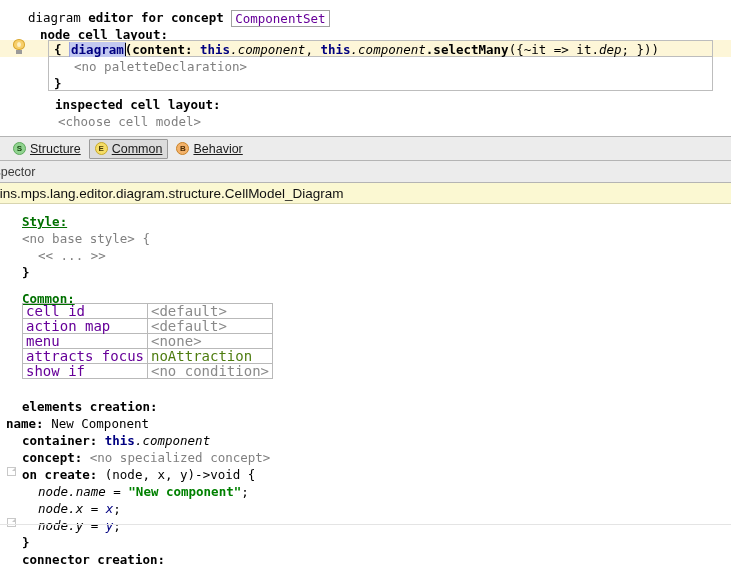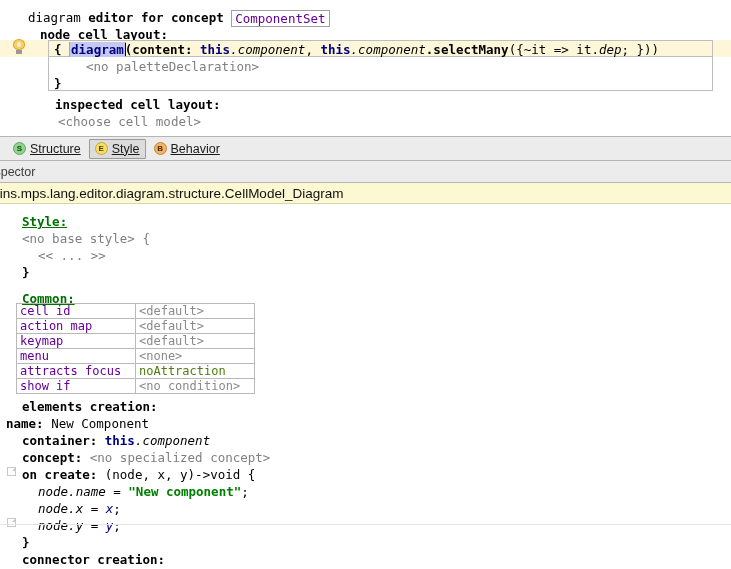--- a/index.html
+++ b/index.html
@@ -150,22 +150,22 @@
     background: #ffffff;
     overflow: hidden;
   }
   .sec-head {
     color: #007000; font-weight: bold; text-decoration: underline;
   }
 
   table.props {
     border-collapse: collapse;
     font-family: "DejaVu Sans Mono", monospace;
-    font-size: 12px;
-    margin-left: 16px;
+    font-size: 14px;
+    margin-left: 22px;
     table-layout: fixed;
   }
   table.props td {
     border: 1px solid #b9b9b9;
     height: 14px; line-height: 14px;
     padding: 0 3px;
     white-space: pre;
   }
   td.k { width: 112px; color: #660099; }
   td.v { width: 112px; color: #8a8a8a; }
@@ -204,36 +204,36 @@
     <div class="bulb">
       <div class="glass"></div>
       <div class="base"></div>
     </div>
 
     <div class="block-box" style="left:48px; top:40px; width:665px; height:17px;"></div>
     <div class="block-box" style="left:48px; top:57px; width:665px; height:34px; border-top:none;"></div>
 
     <div class="code ln" style="position:absolute; left:54px; top:41px;"><span class="bold">{</span><span> </span><span class="sel-token">diagram</span><span class="caret"></span><span class="bold">(content: </span><span class="kw">this</span><span class="ital">.component</span><span>, </span><span class="kw">this</span><span class="ital">.component</span><span class="bold">.selectMany</span><span>({~it =&gt; it.</span><span class="ital">dep</span><span>; }))</span></div>
 
-    <div class="code ln gray" style="position:absolute; left:86px; top:58px;">&lt;no paletteDeclaration&gt;</div>
+    <div class="code ln gray" style="position:absolute; left:74px; top:58px;">&lt;no paletteDeclaration&gt;</div>
 
     <div class="code ln bold" style="position:absolute; left:54px; top:75px;">}</div>
 
     <div class="code ln bold" style="position:absolute; left:55px; top:96px;">inspected cell layout:</div>
     <div class="code ln gray" style="position:absolute; left:58px; top:113px;">&lt;choose cell model&gt;</div>
   </div>
 
   <div class="tabbar">
     <div class="tab">
       <span class="badge s">S</span>
       <span class="label">Structure</span>
     </div>
     <div class="tab selected">
       <span class="badge e">E</span>
-      <span class="label">Style</span>
+      <span class="label">Common</span>
     </div>
     <div class="tab">
       <span class="badge b">B</span>
       <span class="label">Behavior</span>
     </div>
   </div>
 
   <div class="inspector-title">
     <span style="margin-left:-16px;">Inspector</span>
   </div>
@@ -254,24 +254,20 @@
       <tbody>
           <tr>
         <td class="k">cell id</td>
         <td class="v">&lt;default&gt;</td>
       </tr>
       <tr>
         <td class="k">action map</td>
         <td class="v">&lt;default&gt;</td>
       </tr>
       <tr>
-        <td class="k">keymap</td>
-        <td class="v">&lt;default&gt;</td>
-      </tr>
-      <tr>
         <td class="k">menu</td>
         <td class="v">&lt;none&gt;</td>
       </tr>
       <tr>
         <td class="k">attracts focus</td>
         <td class="v black">noAttraction</td>
       </tr>
       <tr>
         <td class="k">show if</td>
         <td class="v">&lt;no condition&gt;</td>

